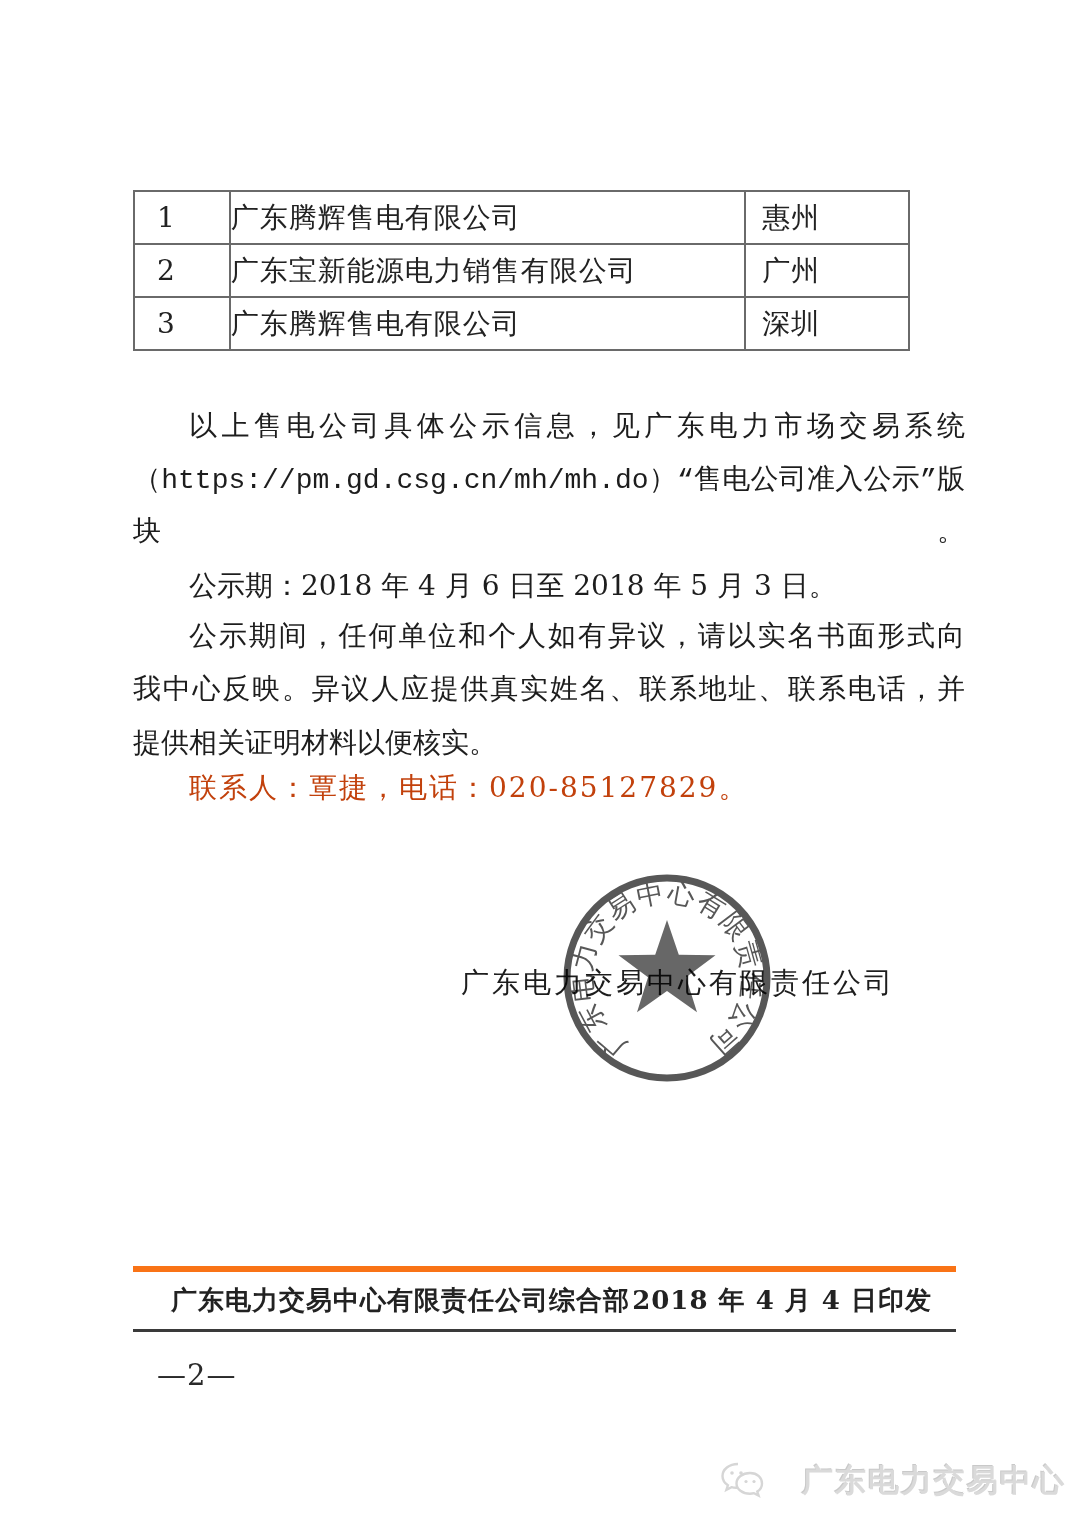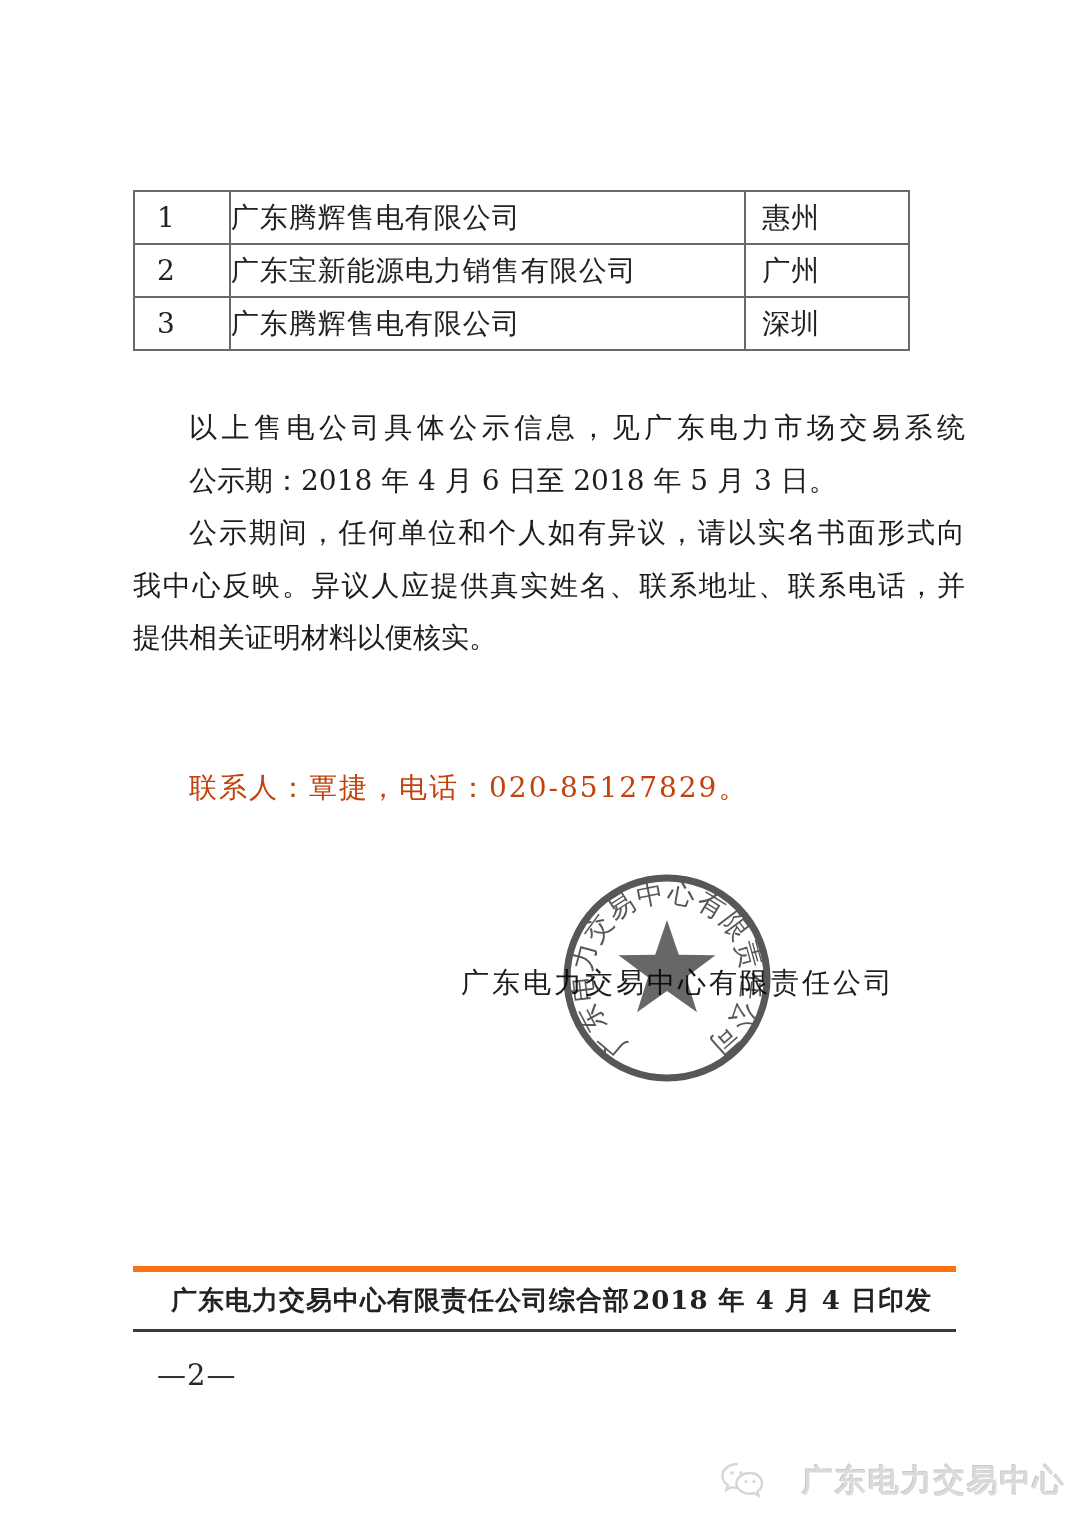--- a/index.html
+++ b/index.html
@@ -30,21 +30,21 @@
   td.col-no   { width: 96px;  padding-left: 22px; }
   td.col-name { width: 517px; }
   td.col-city { width: 164px; padding-left: 16px; }
 
   
   .body-text {
     position: absolute; left: 133px; top: 402px; width: 832px;
     font-size: 28px; line-height: 52.5px; color: #1d1d1d;
   }
   .line { white-space: nowrap; }
-  .line.justify { white-space: normal; text-align: justify; text-align-last: justify; }
+  .line.justify { white-space: normal; text-align: justify; text-align-last: justify; font-family: Liberation Mono, monospace; }
   .line.indent { text-indent: 2em; }
   .contact-line {
     position: absolute; left: 133px; top: 762px; width: 832px;
     font-size: 28px; line-height: 52.5px; text-indent: 2em;
     letter-spacing: 2px; color: #c2410c;
   }
 
   
   .signature {
     position: absolute; left: 398px; top: 966px; width: 560px;
@@ -110,20 +110,21 @@
       <tr>
         <td class="col-no">3</td>
         <td class="col-name">广东腾辉售电有限公司</td>
         <td class="col-city">深圳</td>
       </tr>
     </tbody>
   </table>
 
   <div class="body-text">
     <div class="line indent justify">以上售电公司具体公示信息，见广东电力市场交易系统</div>
+    <div class="line justify">（https://pm.gd.csg.cn/mh/mh.do）“售电公司准入公示”版块。</div>
     <div class="line indent">公示期：2018 年 4 月 6 日至 2018 年 5 月 3 日。</div>
     <div class="line indent justify">公示期间，任何单位和个人如有异议，请以实名书面形式向</div>
     <div class="line justify">我中心反映。异议人应提供真实姓名、联系地址、联系电话，并</div>
     <div class="line">提供相关证明材料以便核实。</div>
   </div>
 
   <div class="contact-line">联系人：覃捷，电话：020-85127829。</div>
 
   <div class="signature">
     <div class="sig-company">广东电力交易中心有限责任公司</div>

